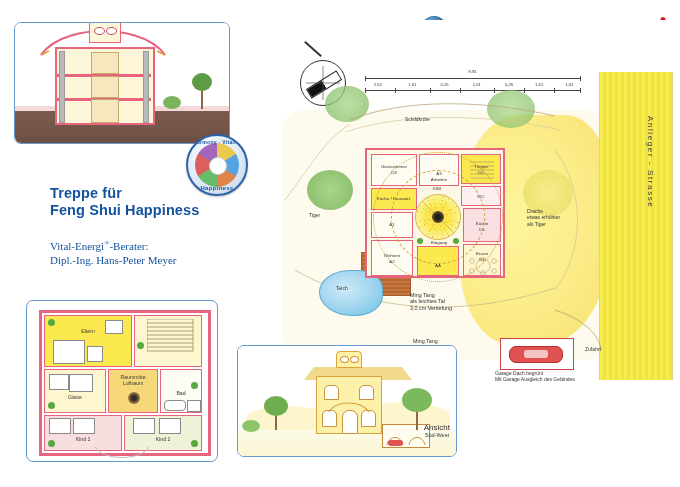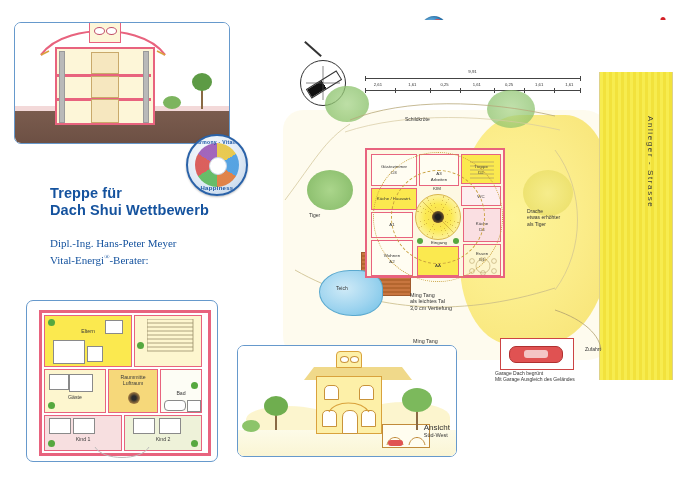--- a/index.html
+++ b/index.html
@@ -158,21 +158,21 @@
   .pv-ground{position:absolute;left:0;bottom:0;width:100%;height:26px;
     background:linear-gradient(#fdfbe8,#faf5d4);}
   .pv-hill{position:absolute;border-radius:50% 50% 0 0;background:#fbf3c2;opacity:.8;}
   .pv-house{position:absolute;left:78px;bottom:22px;width:64px;height:56px;background:#fdf0a8;border:1.4px solid #d9a23c;}
   .pv-roof{position:absolute;left:66px;bottom:76px;width:88px;height:0;border-left:10px solid transparent;
     border-right:10px solid transparent;border-bottom:13px solid #f0d98a;}
   .pv-cup{position:absolute;left:98px;bottom:88px;width:24px;height:15px;background:#fdf0a8;border:1.2px solid #d9a23c;border-radius:4px 4px 0 0;}
   .pv-win{position:absolute;background:#fff;border:1.1px solid #c9933a;border-radius:5px 5px 0 0;}
   .pv-door{position:absolute;left:104px;bottom:22px;width:14px;height:22px;background:#fff;border:1.2px solid #c9933a;border-radius:7px 7px 0 0;}
   .pv-gar{position:absolute;right:26px;bottom:8px;width:46px;height:22px;border:1px solid #c08a3a;background:#fffdf0;}
-  .pv-cap{position:absolute;right:6px;bottom:18px;text-align:left;}
+  .pv-cap{position:absolute;right:6px;bottom:18px;text-align:center;}
   .pv-cap .c1{font-size:8px;color:#333;}
   .pv-cap .c2{font-size:5.5px;color:#333;}
 </style>
 </head>
 <body>
 
 <div class="page">
 
   <div class="logo-wrap">
     <div class="logo-globe">
@@ -221,24 +221,24 @@
 
   <div id="badge-harmony">
     <div class="badge-inner"></div>
     <div class="badge-core"></div>
     <div class="badge-txt badge-t1">Harmony · Vitality</div>
     <div class="badge-txt badge-t2">Happiness</div>
   </div>
 
   <div id="headline">
     <div class="h-line">Treppe für</div>
-    <div class="h-line">Dach Shui Wettbewerb</div>
+    <div class="h-line">Feng Shui Happiness</div>
     <div class="sub-block">
+      <div><span>Vital-Energi</span><sup>®</sup><span>-Berater:</span></div>
       <div>Dipl.-Ing. Hans-Peter Meyer</div>
-      <div><span>Vital-Energi</span><sup>®</sup><span>-Berater:</span></div>
     </div>
   </div>
 
   <div class="panel" id="panel-plan">
     <div class="fp">
 
       <div class="rm rm-eltern" style="left:2px;top:2px;width:88px;height:52px;">
         <span class="lbl" style="top:12px;">Eltern</span>
         <span class="furn" style="left:8px;top:24px;width:30px;height:22px;"></span>
         <span class="furn" style="left:42px;top:30px;width:14px;height:14px;"></span>

